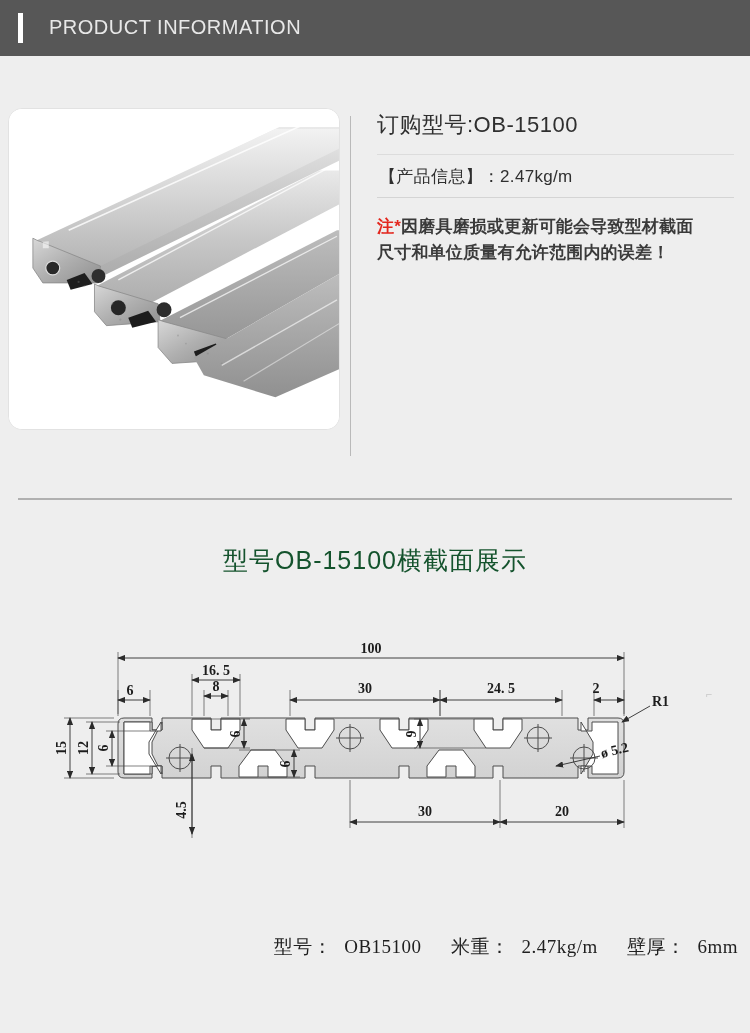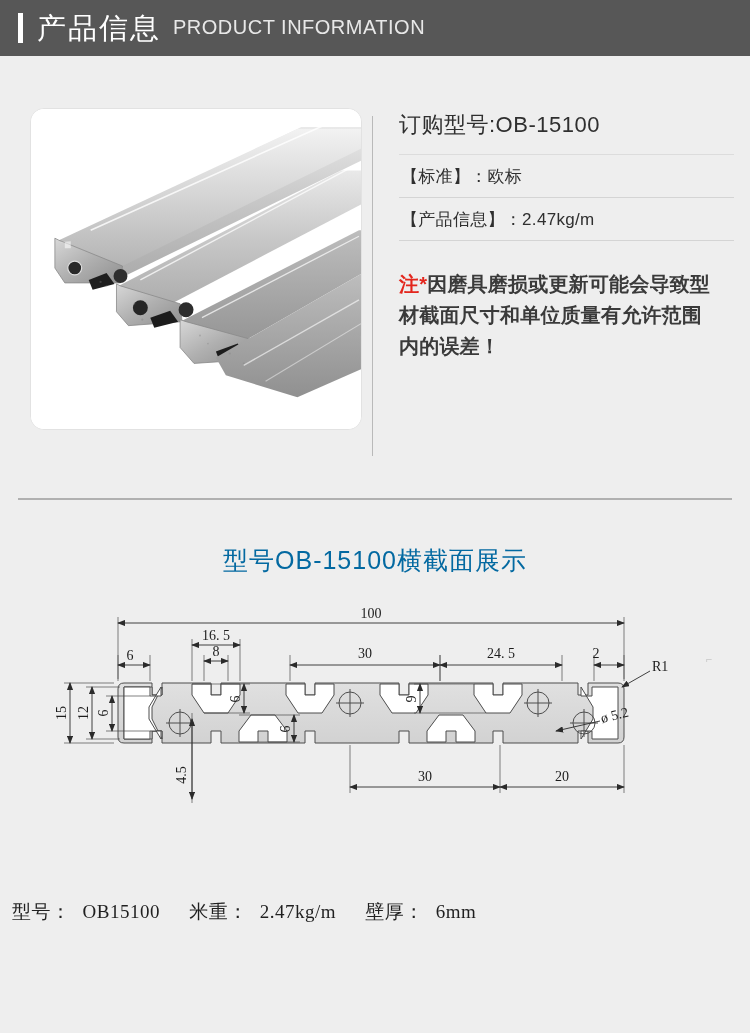--- a/index.html
+++ b/index.html
@@ -25,21 +25,21 @@
     color: #ffffff; font-size: 29px; letter-spacing: 2px;
     font-weight: 400; line-height: 1;
   }
   .header-en {
     color: #e8e8e8; font-size: 20px; letter-spacing: .5px;
     margin-left: 12px; padding-bottom: 1px;
   }
 
   
   .top-section {
-    display: flex; padding: 52px 16px 0 30px;
+    display: flex; padding: 52px 16px 0 8px;
     position: relative;
   }
   .photo-card {
     width: 332px; height: 322px;
     background: #ffffff; border-radius: 14px;
     border: 1px solid #e2e2e2;
     overflow: hidden; position: relative;
     flex: none;
   }
   .photo-card svg { display: block; width: 100%; height: 100%; }
@@ -63,65 +63,64 @@
     padding: 10px 2px 9px 2px;
     font-size: 17px; color: #2f2f2f;
     letter-spacing: .3px; white-space: nowrap;
   }
   .spec-row:first-child { border-top: 1px solid #dcdcdc; }
   .spec-row.last { border-bottom: 1px solid #d4d4d4; }
   .spec-key { }
   .spec-val { }
 
   .note {
-    margin-top: 28px; font-size: 20px; line-height: 1.55;
+    margin-top: 16px; font-size: 17px; line-height: 1.55;
     color: #3a3a3a; font-weight: bold; max-width: 322px;
     letter-spacing: .2px;
   }
   .note .note-mark { color: #e3261d; }
 
   
   .hdivider {
     height: 2px; background: #b0b0b0;
     margin: 34px 18px 0 18px;
   }
 
   
   .section-title {
-    text-align: center; font-size: 25px; color: #0369a1;
+    text-align: center; font-size: 25px; color: #14532d;
     letter-spacing: 1px; margin-top: 44px; font-weight: 400;
   }
   .drawing-wrap {
-    margin-top: 26px; width: 626px; height: 270px;
+    margin-top: 61px; width: 626px; height: 270px; font-weight: bold;
   }
   .drawing-wrap svg { display: block; }
 
   .caption {
-    text-align: left; margin-top: 26px;
+    text-align: right; margin-top: 26px;
     font-family: "Liberation Serif", "DejaVu Serif", serif;
     font-size: 19px; color: #1f1f1f; letter-spacing: .5px;
   }
   .caption span { margin: 0 6px; }
 
   
   .dl { stroke: #2b2b2b; stroke-width: 0.9; fill: none; }
   .ext { stroke: #4a4a4a; stroke-width: 0.7; fill: none; }
   .prof { stroke: #4d4d4d; stroke-width: 1; }
   .dimtext {
     font-family: "Liberation Serif", "DejaVu Serif", serif;
     font-size: 14px; fill: #1c1c1c;
   }
   .watermark { fill: #c8c8c8; font-size: 11px; }
 </style>
 </head>
 <body>
 
 <div class="header">
   <div class="header-accent"></div>
-  <div class="header-cn">产品信息</div>
   <div class="header-en">PRODUCT INFORMATION</div>
 </div>
 
 <div class="top-section">
 
   <div class="photo-card">
     <svg viewBox="0 0 332 322" preserveAspectRatio="xMidYMid meet">
       <defs>
         <linearGradient id="alTop" x1="0" y1="0" x2="0" y2="1">
           <stop offset="0" stop-color="#e9e9e9"></stop>
@@ -203,23 +202,20 @@
       </g>
     </svg>
   </div>
 
   <div class="vdivider"></div>
 
   <div class="spec-col">
     <div class="order-title">订购型号:OB-15100</div>
 
     <div class="spec-table">
-      <div class="spec-row">
-        <span class="spec-key">【标准】：</span><span class="spec-val">欧标</span>
-      </div>
       <div class="spec-row last">
         <span class="spec-key">【产品信息】：</span><span class="spec-val">2.47kg/m</span>
       </div>
     </div>
 
     <div class="note">
       <span class="note-mark">注*</span><span>因磨具磨损或更新可能会导致型材截面尺寸和单位质量有允许范围内的误差！</span>
     </div>
   </div>
 </div>

